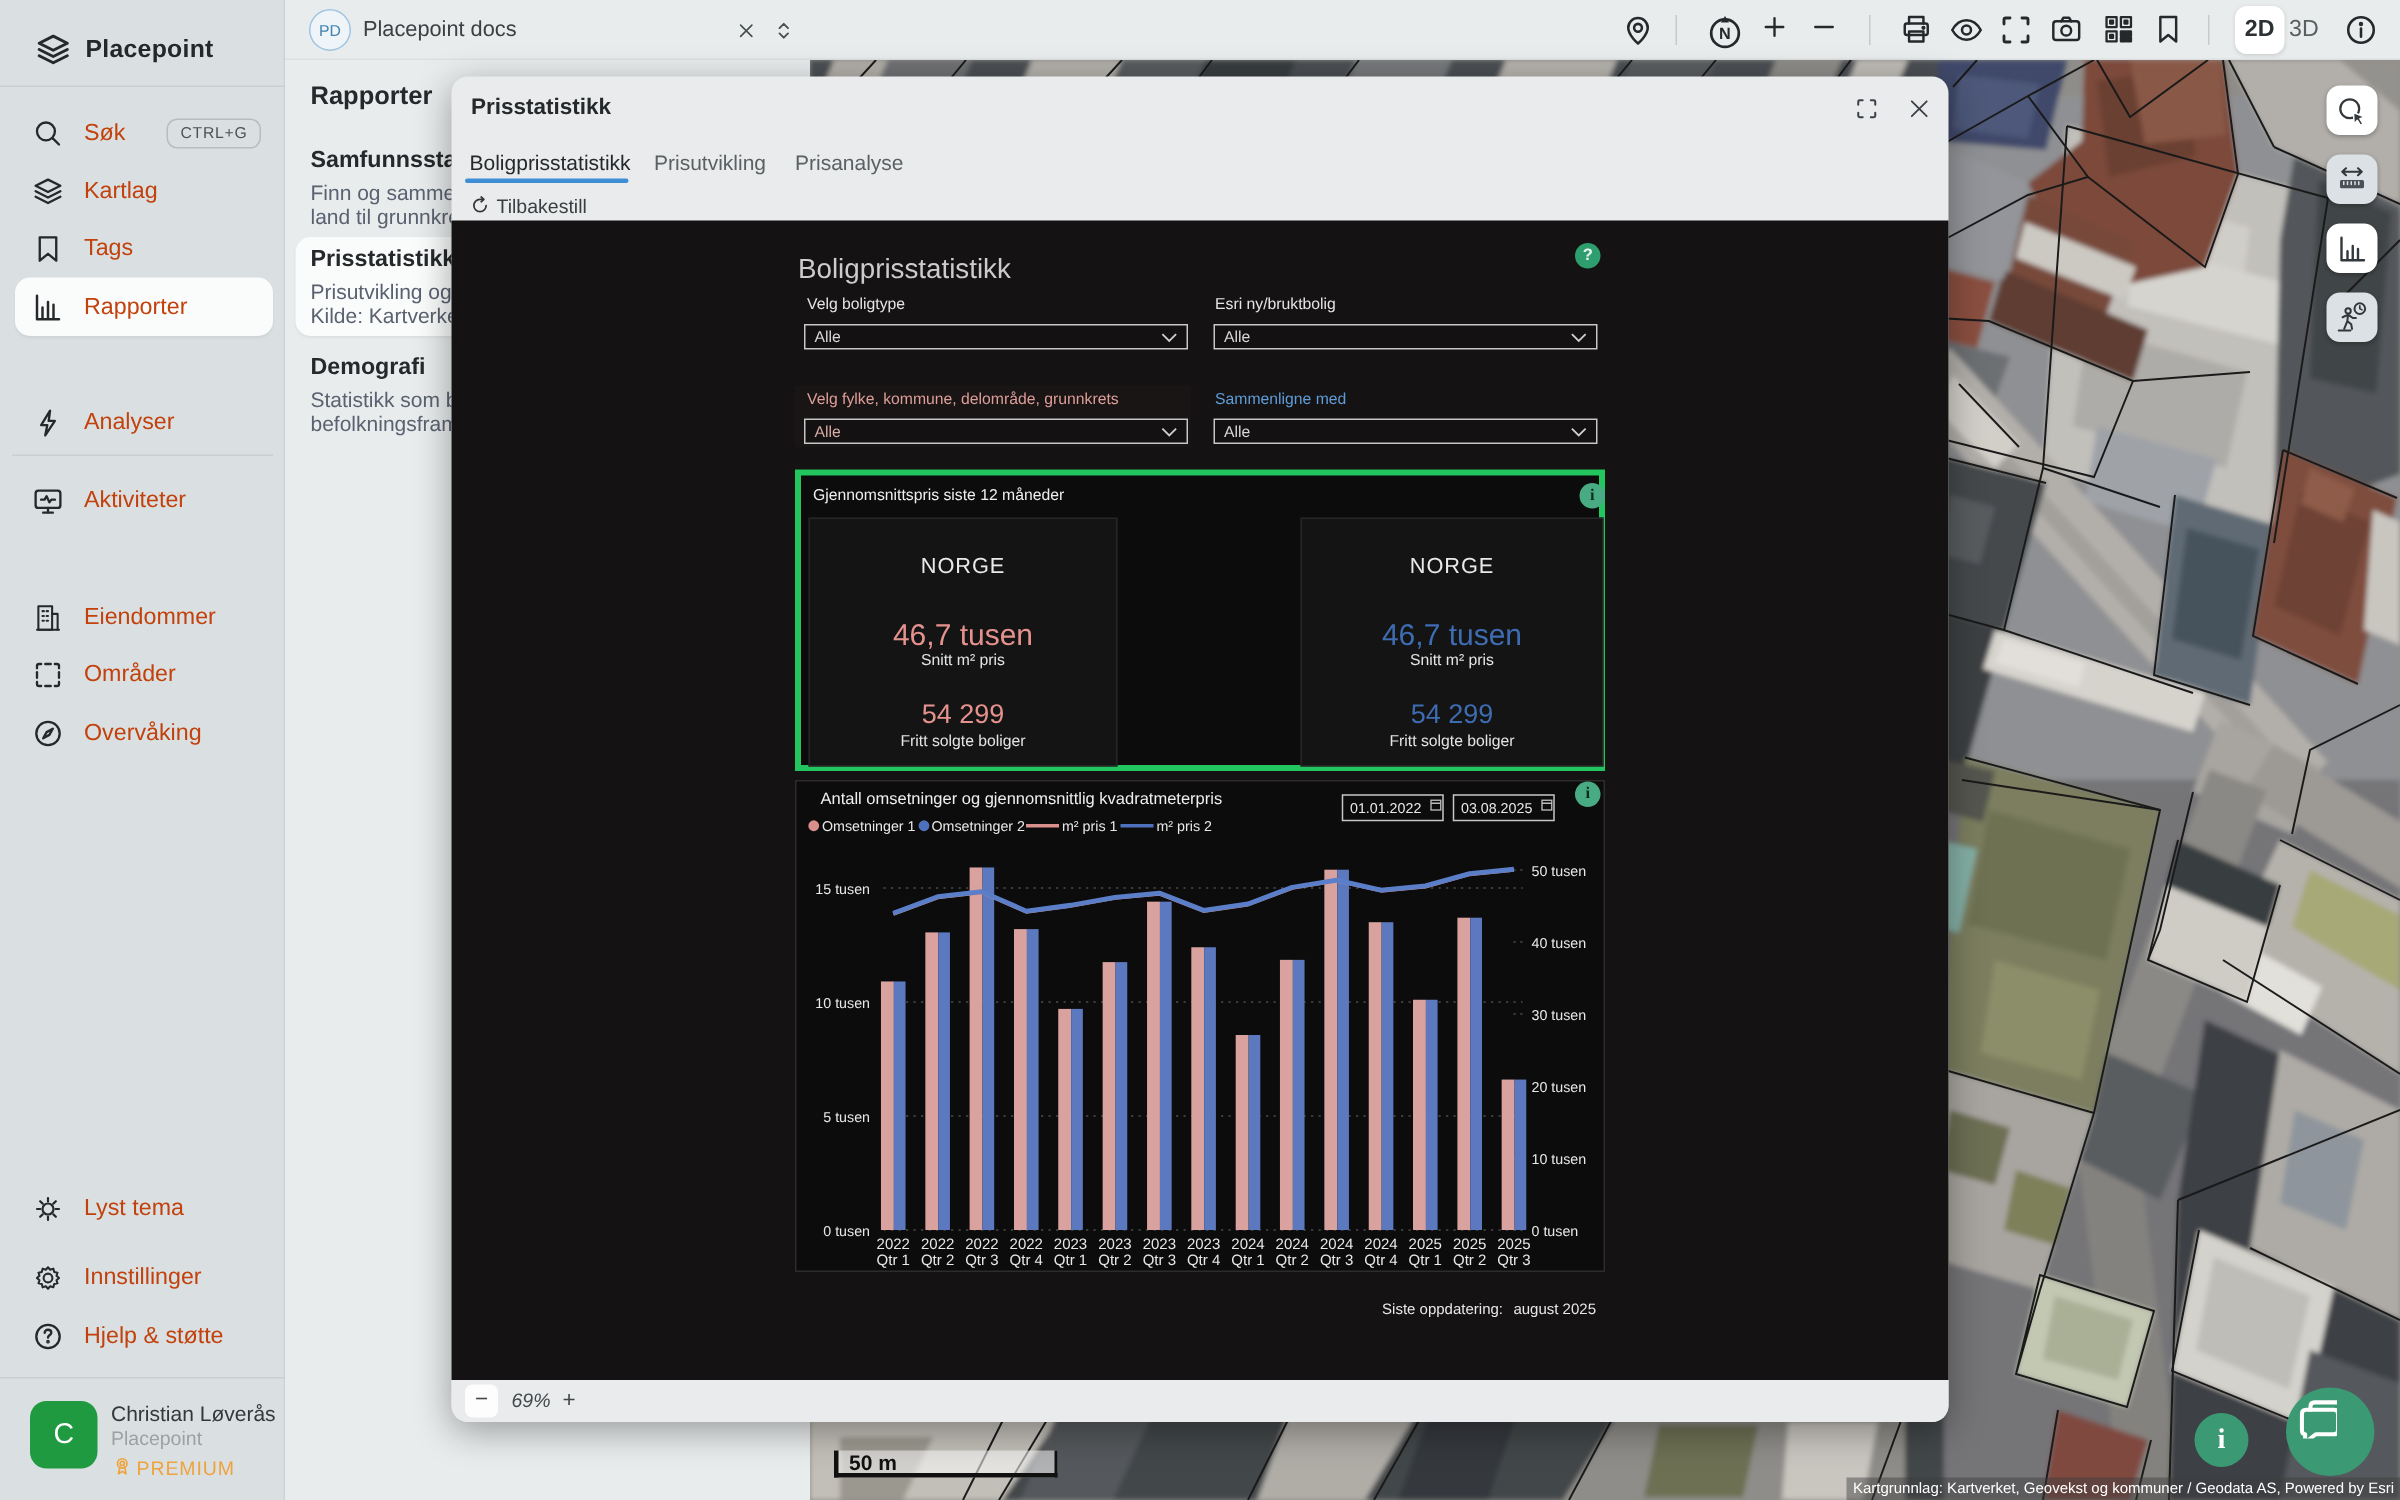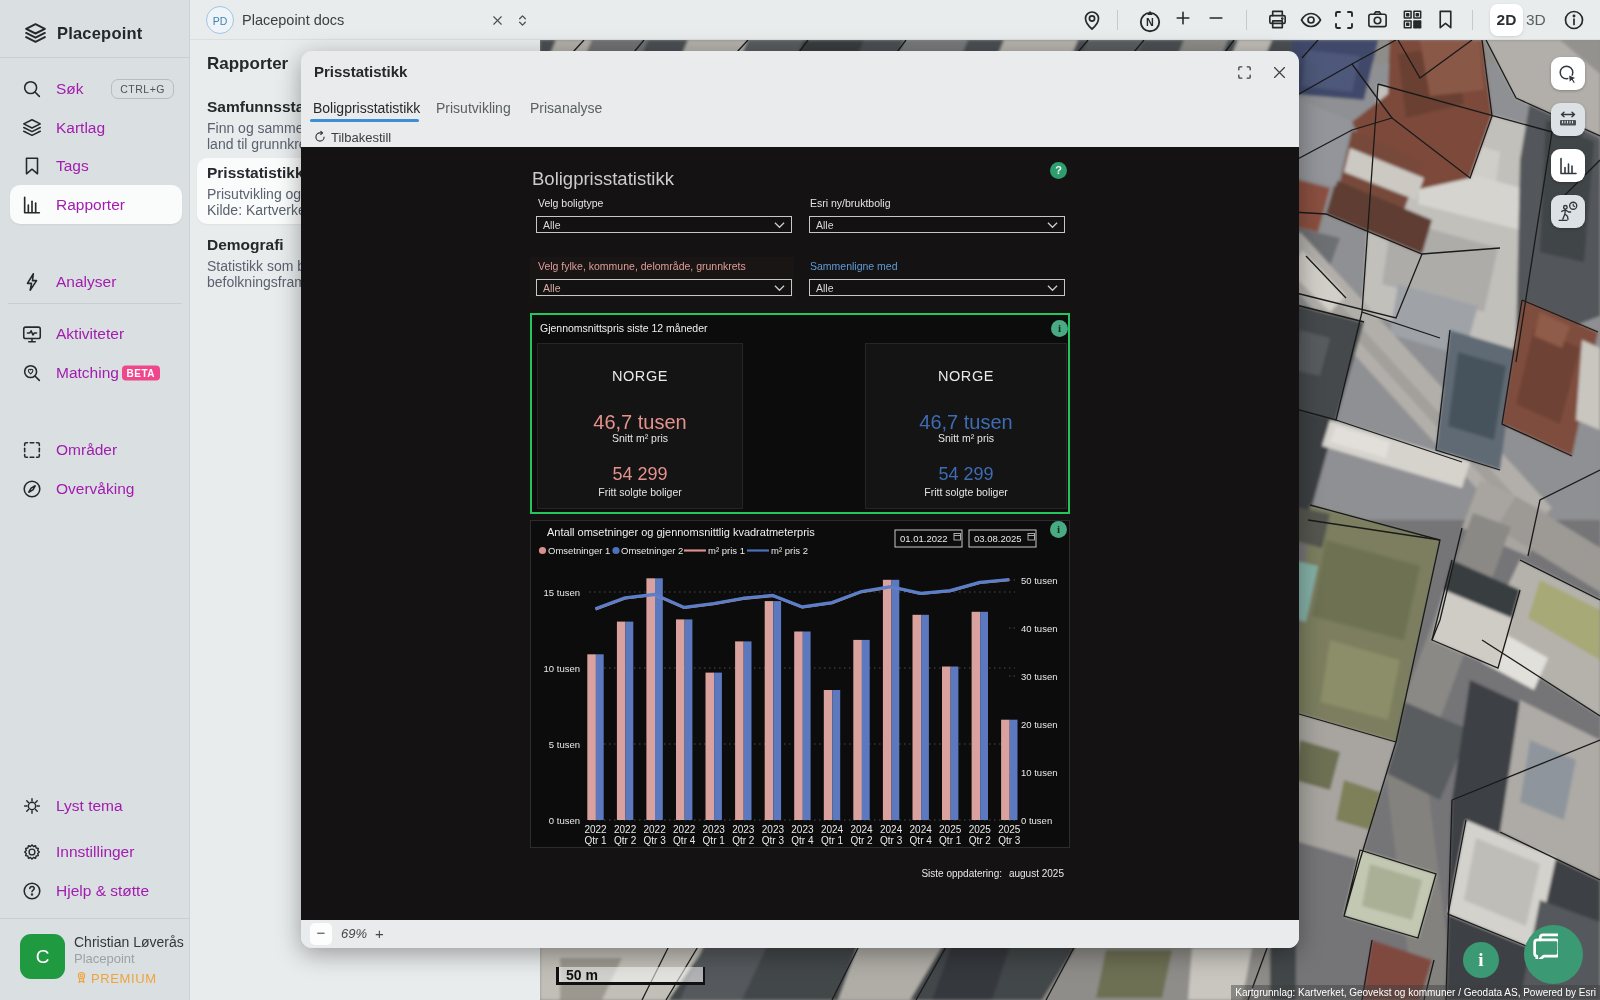--- a/index.html
+++ b/index.html
@@ -5,21 +5,21 @@
 html,body{width:1600px;height:1000px;overflow:hidden;font-family:"Liberation Sans",sans-serif;}
 body{position:relative;background:#e9eced;}
 .abs{position:absolute;}
 
 #sidebar{position:absolute;left:0;top:0;width:190px;height:1000px;background:#dae0e1;border-right:1px solid #cdd3d4;z-index:30;}
 #logo{position:absolute;left:0;top:0;width:190px;height:58px;border-bottom:1px solid #c9cfd0;}
 #logo .lg-ic{position:absolute;left:23px;top:21px;}
 #logo .lg-tx{position:absolute;left:57px;top:24px;font-size:16.5px;font-weight:bold;color:#24282a;letter-spacing:.2px;}
 .nav-it{position:absolute;left:10px;width:172px;height:39px;}
 .nav-it .ic{position:absolute;left:11px;top:50%;transform:translateY(-50%);width:22px;height:22px;}
-.nav-it .tx{position:absolute;left:46px;top:50%;transform:translateY(-50%);font-size:15.5px;color:#a21caf;}
+.nav-it .tx{position:absolute;left:46px;top:50%;transform:translateY(-50%);font-size:15.5px;color:#c2410c;}
 .nav-it.sel{background:#fafbfb;border-radius:10px;box-shadow:0 1px 2px rgba(0,0,0,.06);}
 .kbd{position:absolute;right:8px;top:50%;transform:translateY(-50%);font-size:10.5px;color:#4d5254;border:1px solid #b7bdbf;border-radius:7px;padding:3px 8px;letter-spacing:.5px;}
 .beta{position:absolute;right:22px;top:50%;transform:translateY(-50%);font-size:10px;font-weight:bold;color:#fff;background:#f0468c;border-radius:4px;padding:2px 5px;letter-spacing:.5px;}
 .sep{position:absolute;left:8px;width:174px;border-top:1px solid #c9cfd0;}
 #prof{position:absolute;left:0;top:918px;width:190px;height:82px;border-top:1px solid #c9cfd0;}
 #avatar{position:absolute;left:20px;top:15px;width:45px;height:45px;border-radius:11px;background:#1f9a41;color:#fff;font-size:19px;text-align:center;line-height:45px;}
 #prof .nm{position:absolute;left:74px;top:15px;font-size:14px;color:#33383a;}
 #prof .co{position:absolute;left:74px;top:32px;font-size:13px;color:#9ba2a4;}
 #prof .pr{position:absolute;left:74px;top:49px;font-size:13px;color:#efa33d;letter-spacing:.6px;}
 
@@ -64,21 +64,21 @@
 #dk{position:absolute;left:229px;top:0;width:541px;height:773px;}
 #dk h2{position:absolute;left:2px;top:21px;font-size:18.5px;color:#cccccc;font-weight:normal;}
 .qmark{position:absolute;left:520px;top:15px;width:17px;height:17px;border-radius:50%;background:#2e9e6f;color:#e9f5ef;font-size:11px;font-weight:bold;text-align:center;line-height:17px;}
 .lbl{position:absolute;font-size:10.5px;color:#e4e4e4;text-align:right;}
 .lbl.pk{color:#dd9d99;}
 .lbl.bl{color:#5f9cd8;}
 .dd{position:absolute;width:256px;height:17px;background:#131111;border:1px solid #c7c7c7;font-size:10.5px;color:#d8d8d8;line-height:16px;padding-left:6px;}
 .dd.pk{color:#d8aaa6;}
 .dd svg{position:absolute;right:6px;top:4px;}
 .hl{position:absolute;left:0px;top:110px;width:264px;height:41px;background:#191515;}
-#stats{position:absolute;left:0px;top:166px;width:540px;height:201px;background:#0c0c0c;border:2px solid #22c55e;}
+#stats{position:absolute;left:0px;top:166px;width:540px;height:201px;background:#0c0c0c;border:4px solid #22c55e;}
 #stats .hd{position:absolute;left:8px;top:7px;font-size:10.5px;color:#efefef;}
 .info-i{position:absolute;width:17px;height:17px;border-radius:50%;background:#49ab83;color:#0c2c1e;font-size:11px;font-weight:bold;text-align:center;line-height:17px;font-family:"Liberation Serif",serif;}
 .card{position:absolute;top:28px;height:166px;background:#141414;border:1px solid #262626;text-align:center;}
 .card div{position:absolute;left:0;width:100%;}
 .card .no{top:24px;font-size:14.5px;color:#e9e9e9;letter-spacing:.6px;}
 .card .v1{top:67px;font-size:20px;}
 .card .s1{top:88px;font-size:10.5px;color:#e4e4e4;}
 .card .v2{top:120px;font-size:18px;}
 .card .s2{top:142px;font-size:10.5px;color:#e4e4e4;}
 .pkt{color:#e5928e;}
@@ -409,28 +409,28 @@
   <div class="sep" style="top:303px"></div>
   <div class="nav-it " style="top:314.5px">
       <span class="ic"><svg width="22" height="22" viewBox="0 0 24 24" fill="none" stroke="#26292b" stroke-width="1.7" stroke-linecap="round" stroke-linejoin="round">
           <rect x="3" y="4.5" width="18" height="12.5" rx="2"></rect>
           <path d="M7 11 H9.5 L11 8.5 L13 13 L14.5 11 H17"></path>
           <path d="M12 17 V20"></path>
           <path d="M8.5 20.5 H15.5"></path>
         </svg></span>
       <span class="tx">Aktiviteter</span>
     </div>
-    <div class="nav-it " style="top:353.5px">
-      <span class="ic"><svg width="22" height="22" viewBox="0 0 24 24" fill="none" stroke="#26292b" stroke-width="1.7" stroke-linecap="round" stroke-linejoin="round">
-          <circle cx="10.5" cy="10.5" r="6.5"></circle>
-          <path d="M15.5 15.5 L20 20"></path>
-          <path d="M10.5 13 C9 11.5 8 10.6 8 9.5 C8 8.5 8.8 7.9 9.6 7.9 C10.1 7.9 10.5 8.2 10.5 8.6 C10.5 8.2 11 7.9 11.5 7.9 C12.3 7.9 13 8.5 13 9.5 C13 10.6 12 11.5 10.5 13 Z" stroke-width="1.2"></path>
-        </svg></span>
-      <span class="tx">Matching</span>
-      <span class="beta">BETA</span>
+    <div class="nav-it " style="top:392px">
+      <span class="ic"><svg width="22" height="22" viewBox="0 0 24 24" fill="none" stroke="#26292b" stroke-width="1.5" stroke-linecap="round" stroke-linejoin="round">
+          <rect x="5" y="3.5" width="10" height="17"></rect>
+          <path d="M15 9 H19 V20.5"></path>
+          <path d="M4 20.5 H20"></path>
+          <path d="M8 7 H9M11 7 H12M8 10.5 H9M11 10.5 H12M8 14 H9M11 14 H12"></path>
+        </svg></span>
+      <span class="tx">Eiendommer</span>
     </div>
     <div class="nav-it " style="top:430.5px">
       <span class="ic"><svg width="22" height="22" viewBox="0 0 24 24" fill="none" stroke="#26292b" stroke-width="1.7" stroke-linecap="round" stroke-linejoin="round">
           <path d="M4 7 V5.5 Q4 4 5.5 4 H7"></path>
           <path d="M10 4 H14"></path>
           <path d="M17 4 H18.5 Q20 4 20 5.5 V7"></path>
           <path d="M20 10 V14"></path>
           <path d="M20 17 V18.5 Q20 20 18.5 20 H17"></path>
           <path d="M14 20 H10"></path>
           <path d="M7 20 H5.5 Q4 20 4 18.5 V17"></path>

